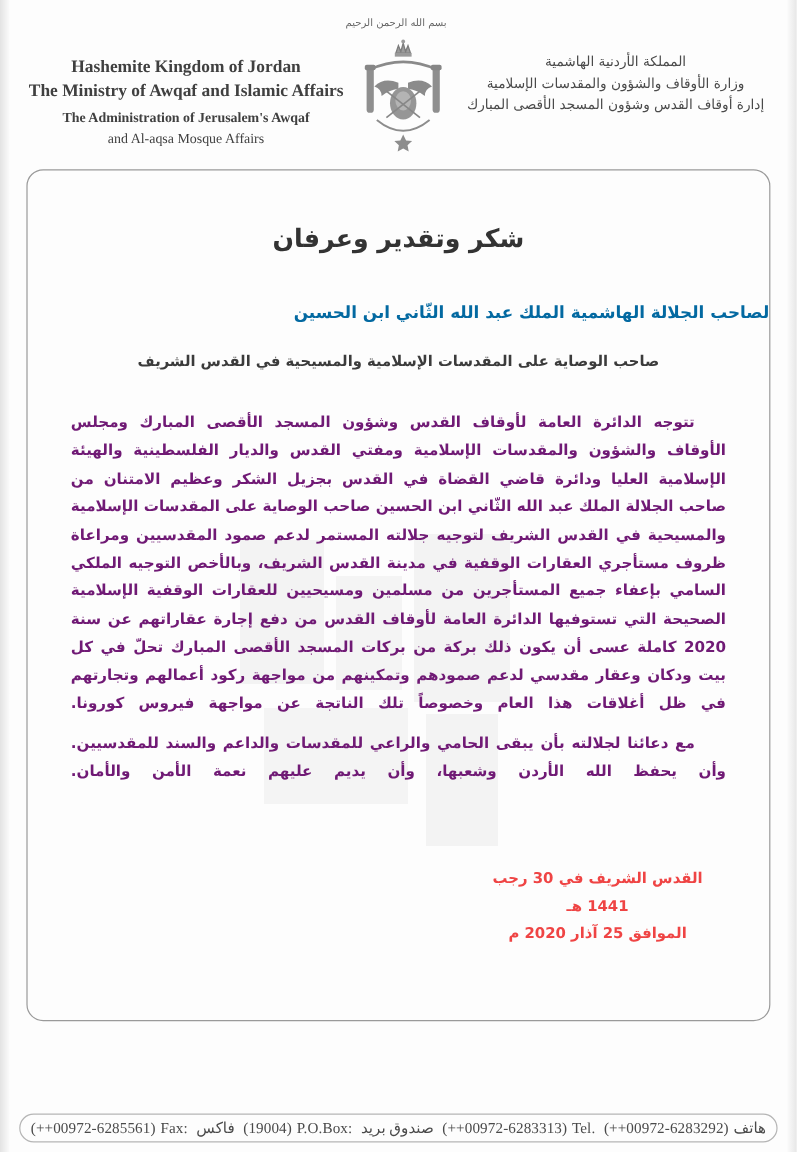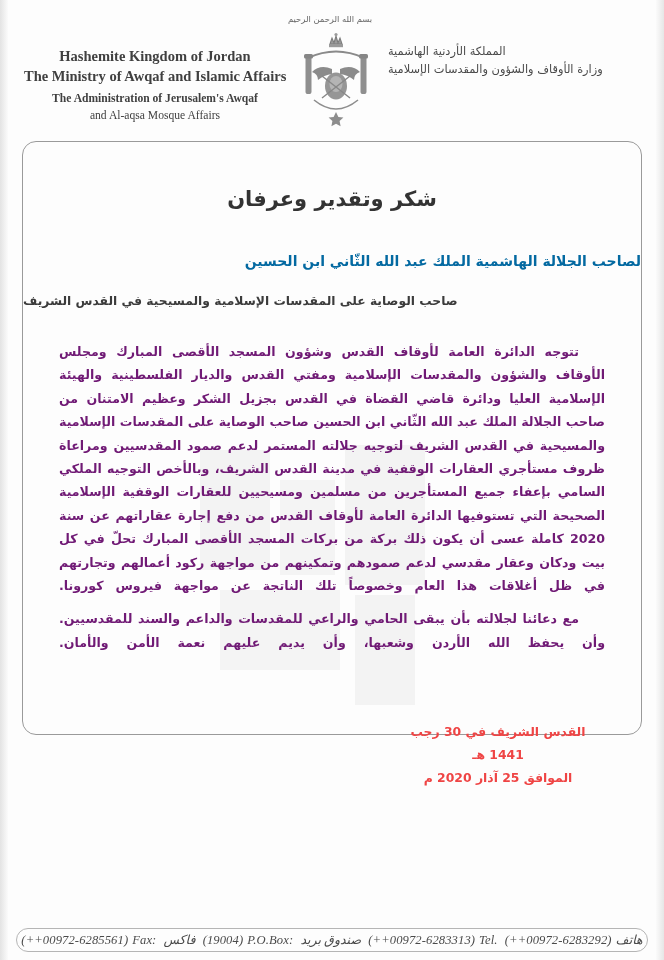--- a/index.html
+++ b/index.html
@@ -93,21 +93,21 @@
     font-weight: normal;
     line-height: 17px;
     white-space: nowrap;
   }
 
   .head-ar {
     position: absolute;
     right: 26px;
     top: 42px;
     width: 250px;
-    text-align: left;
+    text-align: center;
     direction: rtl;
     color: #4a4a4a;
     font-family: "DejaVu Sans", sans-serif;
   }
   .head-ar div {
     font-size: 11.4px;
     line-height: 18px;
     white-space: nowrap;
     letter-spacing: 0.2px;
   }
@@ -133,21 +133,21 @@
     letter-spacing: 0.6px;
     white-space: nowrap;
   }
 
   
   .frame {
     position: absolute;
     left: 22px;
     top: 141px;
     width: 620px;
-    height: 594px;
+    height: 710px;
     border: 1px solid #9a9a9a;
     border-radius: 14px;
     background: transparent;
   }
 
   .doc-title {
     position: absolute;
     left: 0;
     right: 0;
     top: 45px;
@@ -170,21 +170,21 @@
     font-weight: bold;
     color: #0369a1;
     line-height: 26px;
   }
 
   .subtitle {
     position: absolute;
     left: 0;
     right: 0;
     top: 148px;
-    text-align: left;
+    text-align: center;
     direction: rtl;
     font-size: 12.3px;
     font-weight: bold;
     color: #3b3b3b;
     line-height: 22px;
   }
 
   .body-text {
     position: absolute;
     left: 36px;
@@ -224,21 +224,20 @@
     left: 16px;
     top: 928px;
     width: 632px;
     height: 24px;
     border: 1px solid #b5b5b5;
     border-radius: 14px;
     display: flex;
     align-items: center;
     justify-content: center;
     overflow: hidden;
-    font-style: italic;
   }
   .footer-inner {
     direction: rtl;
     font-family: "Liberation Serif", "DejaVu Serif", serif;
     font-size: 12.6px;
     color: #4a4a4a;
     white-space: nowrap;
     letter-spacing: 0.1px;
   }
   .footer-inner span { margin: 0 2px; }
@@ -262,20 +261,21 @@
     <div class="head-en">
       <div class="l1">Hashemite Kingdom of Jordan</div>
       <div class="l2">The Ministry of Awqaf and Islamic Affairs</div>
       <div class="l3">The  Administration of Jerusalem's Awqaf</div>
       <div class="l4">and Al-aqsa Mosque Affairs</div>
     </div>
 
     <div class="head-ar">
       <div class="a1">المملكة الأردنية الهاشمية</div>
       <div class="a2">وزارة الأوقاف والشؤون والمقدسات الإسلامية</div>
+      <div class="a3">إدارة أوقاف القدس وشؤون المسجد الأقصى المبارك</div>
     </div>
 
     <div class="basmala">بسم الله الرحمن الرحيم</div>
 
     <svg class="emblem" viewBox="0 0 96 118" aria-hidden="true">
       <g fill="none" stroke="#7d7d7d" stroke-width="1.1">
 
         <path d="M42 30 L44 24 L46 29 L48 22 L50 29 L52 24 L54 30 Z" fill="#9b9b9b"></path>
         <circle cx="48" cy="20.5" r="1.6" fill="#9b9b9b" stroke="none"></circle>
 

